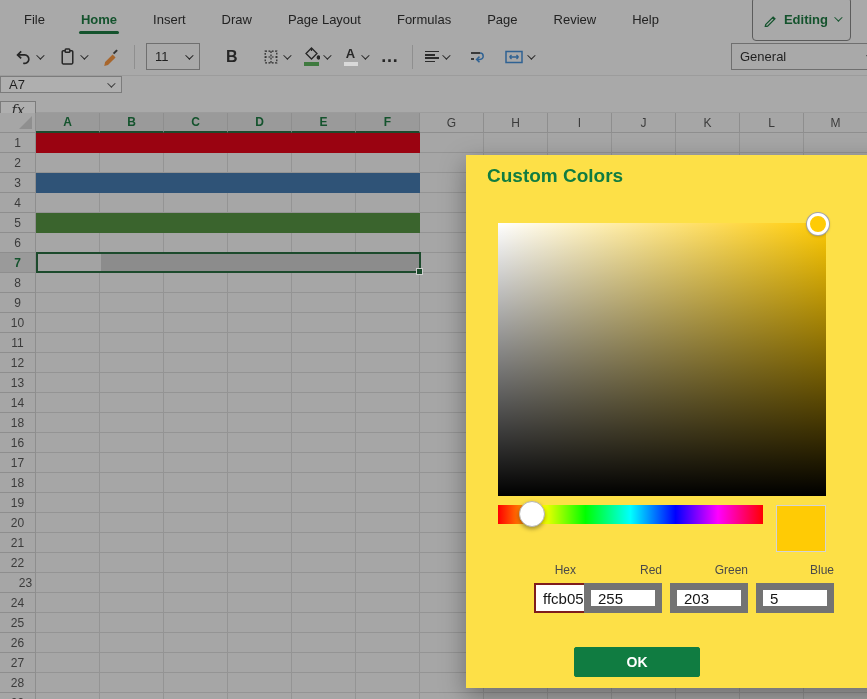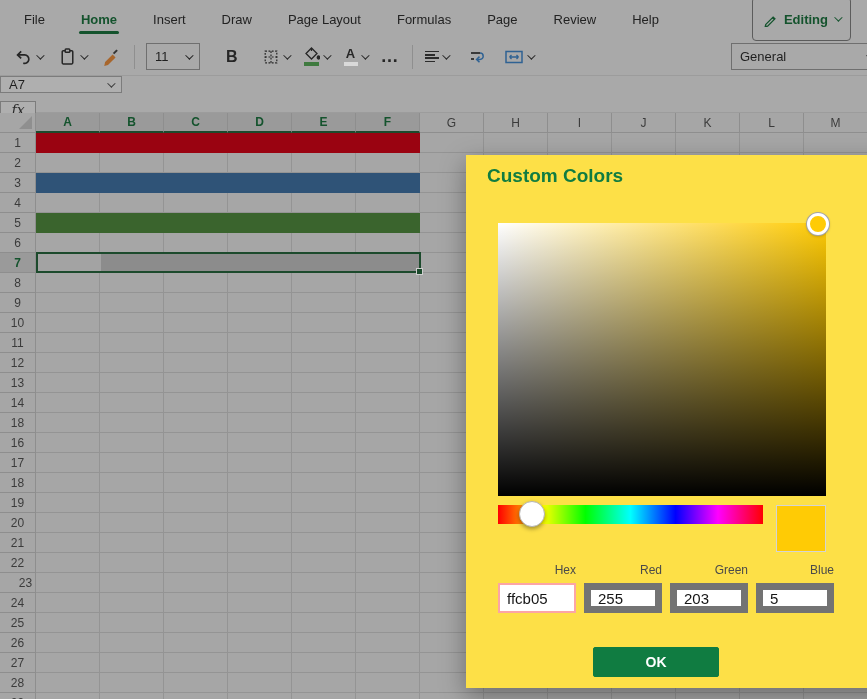--- a/index.html
+++ b/index.html
@@ -59,22 +59,22 @@
   .sv-area { position:absolute; left:32px; top:68px; width:328px; height:273px; }
   .sv-handle { position:absolute; left:341px; top:58px; width:22px; height:22px; border-radius:50%; border:3px solid #fff; box-shadow:0 0 0 1px #a5a5a5, 0 1px 3px rgba(0,0,0,.3); }
   .hue-slider { position:absolute; left:32px; top:350px; width:265px; height:19px;
     background:linear-gradient(to right,#ff0000,#ffff00 17%,#00ff00 33%,#00ffff 50%,#0000ff 67%,#ff00ff 83%,#ff0000); }
   .hue-handle { position:absolute; top:-4px; width:26px; height:26px; border-radius:50%; background:#fff; border:1px solid #b5b5b5; box-shadow:0 2px 4px rgba(0,0,0,.35); }
   .swatch { position:absolute; left:310px; top:350px; width:50px; height:47px; border:1px solid #d4d4d4; }
   .fields { position:absolute; left:32px; top:408px; display:flex; gap:4px; }
   .field { width:78px; margin-right:4px; }
   .field label { display:block; font-size:12px; color:#4a4a4a; margin-bottom:6px; padding-left:1px;text-align:right; }
   .field input { width:78px; height:30px; border:7px solid #737373; font-size:15px; padding:0 7px; color:#161616; font-family:"Liberation Sans", sans-serif; outline:none; background:#fff; }
-  .field.focused input { border:2px solid #fca5a5; }
-  .dlg-btn { position:absolute; top:492px; height:30px; font-size:14px; font-weight:600; border-radius:2px; display:flex; align-items:center; justify-content:center; cursor:default;margin-left:19px; }
+  .field.focused input { border:2px solid #7f1d1d;margin-left:36px; }
+  .dlg-btn { position:absolute; top:492px; height:30px; font-size:14px; font-weight:600; border-radius:2px; display:flex; align-items:center; justify-content:center; cursor:default; }
   .btn-ok { left:108px; width:126px; background:#107C41; color:#fff; border:1px solid #107C41; }
   .btn-cancel { left:244px; width:127px; background:#fbfbfa; color:#242424; border:1px solid #828282; }
 </style>
 </head>
 <body>
 
 <div class="menubar">
   <div class="menu-items">
       <div class="menu-item">File</div>
       <div class="menu-item active">Home</div>

